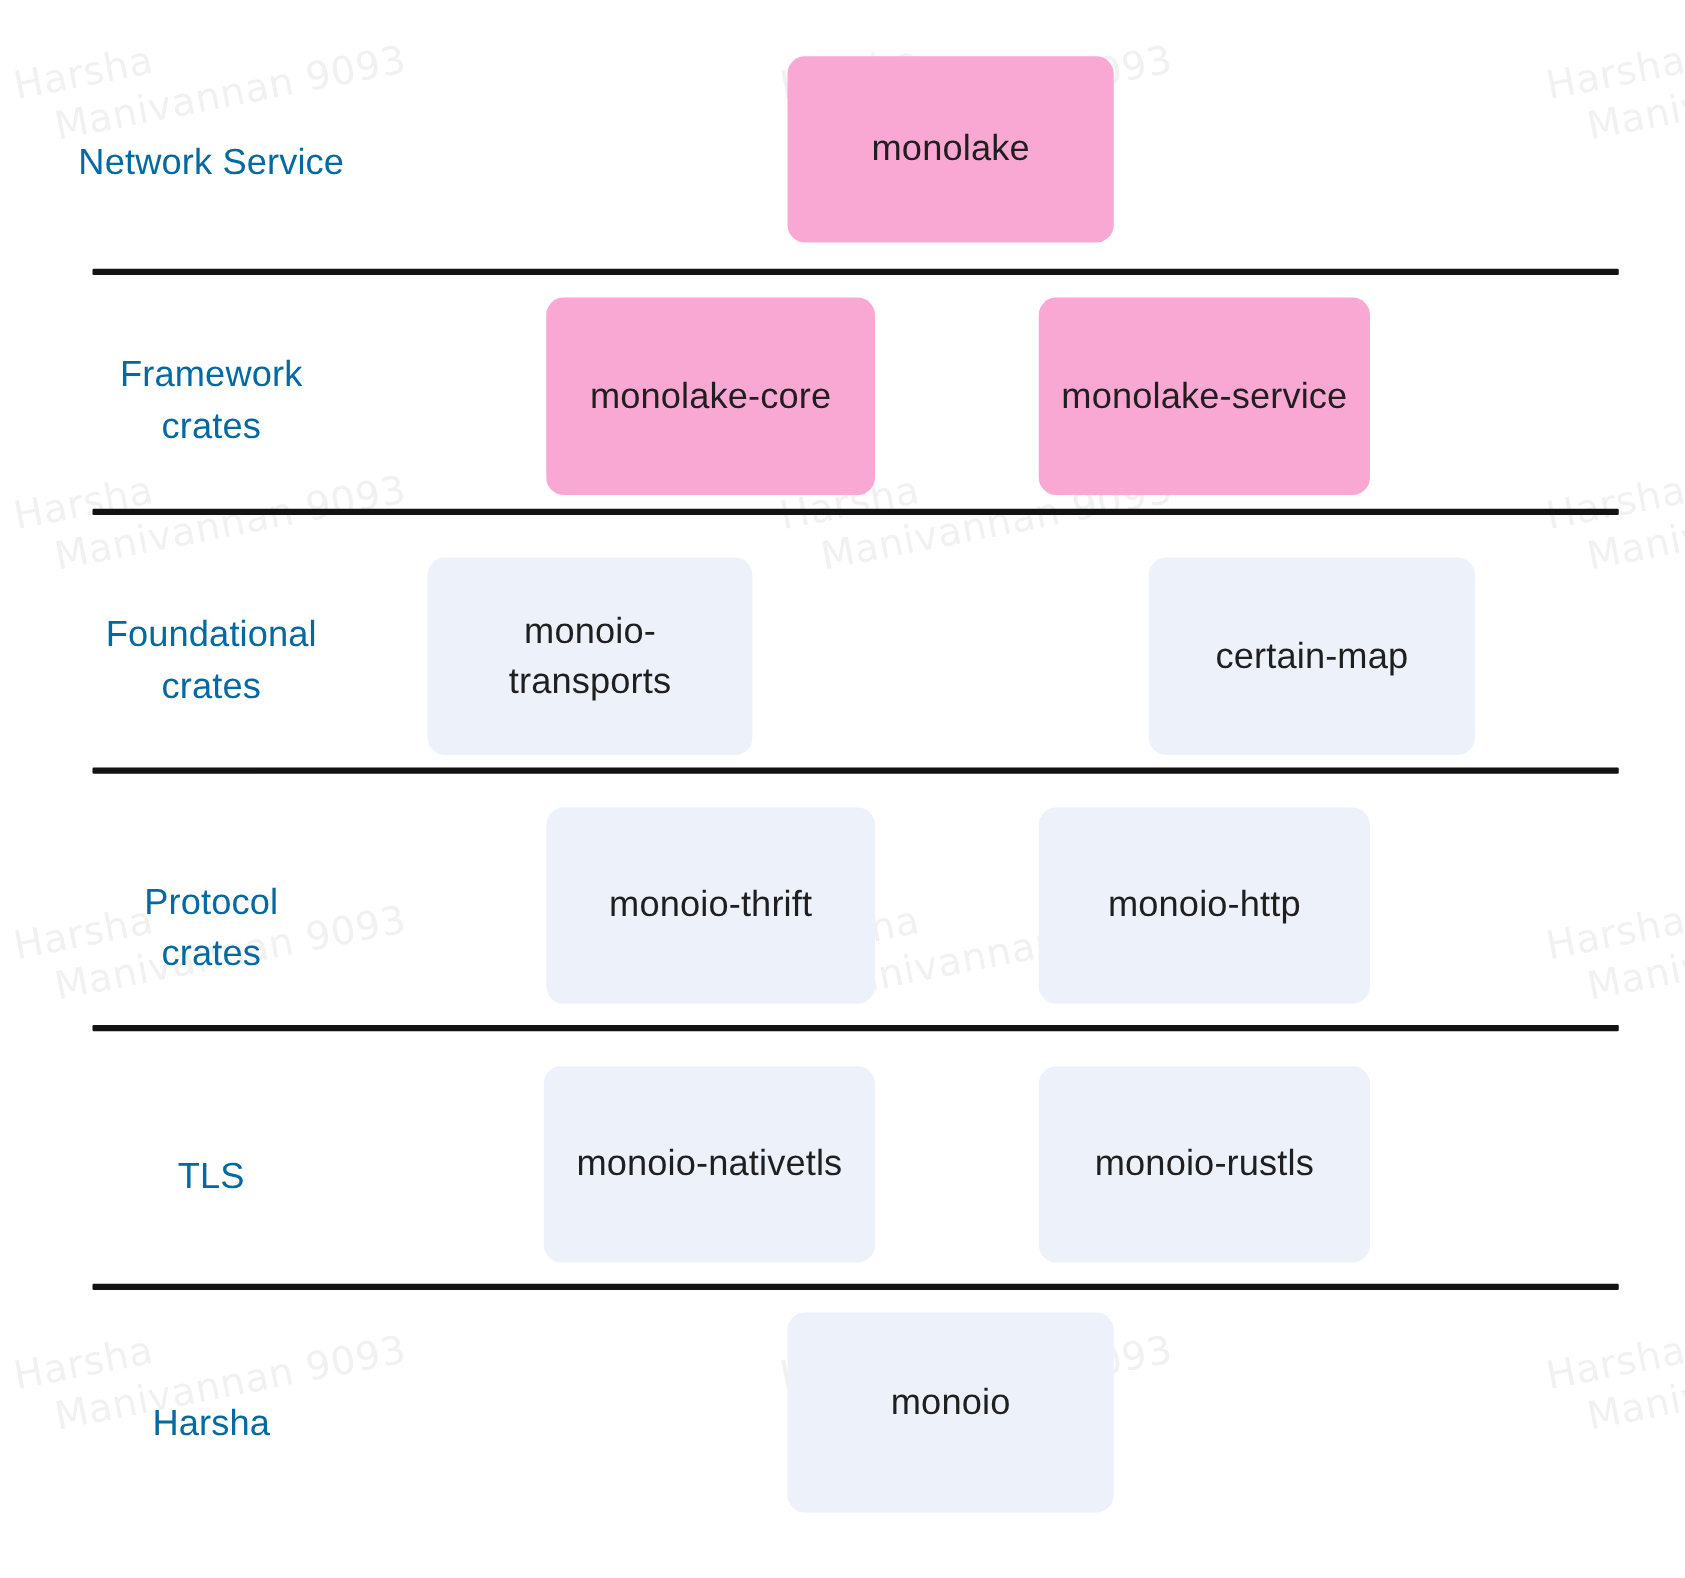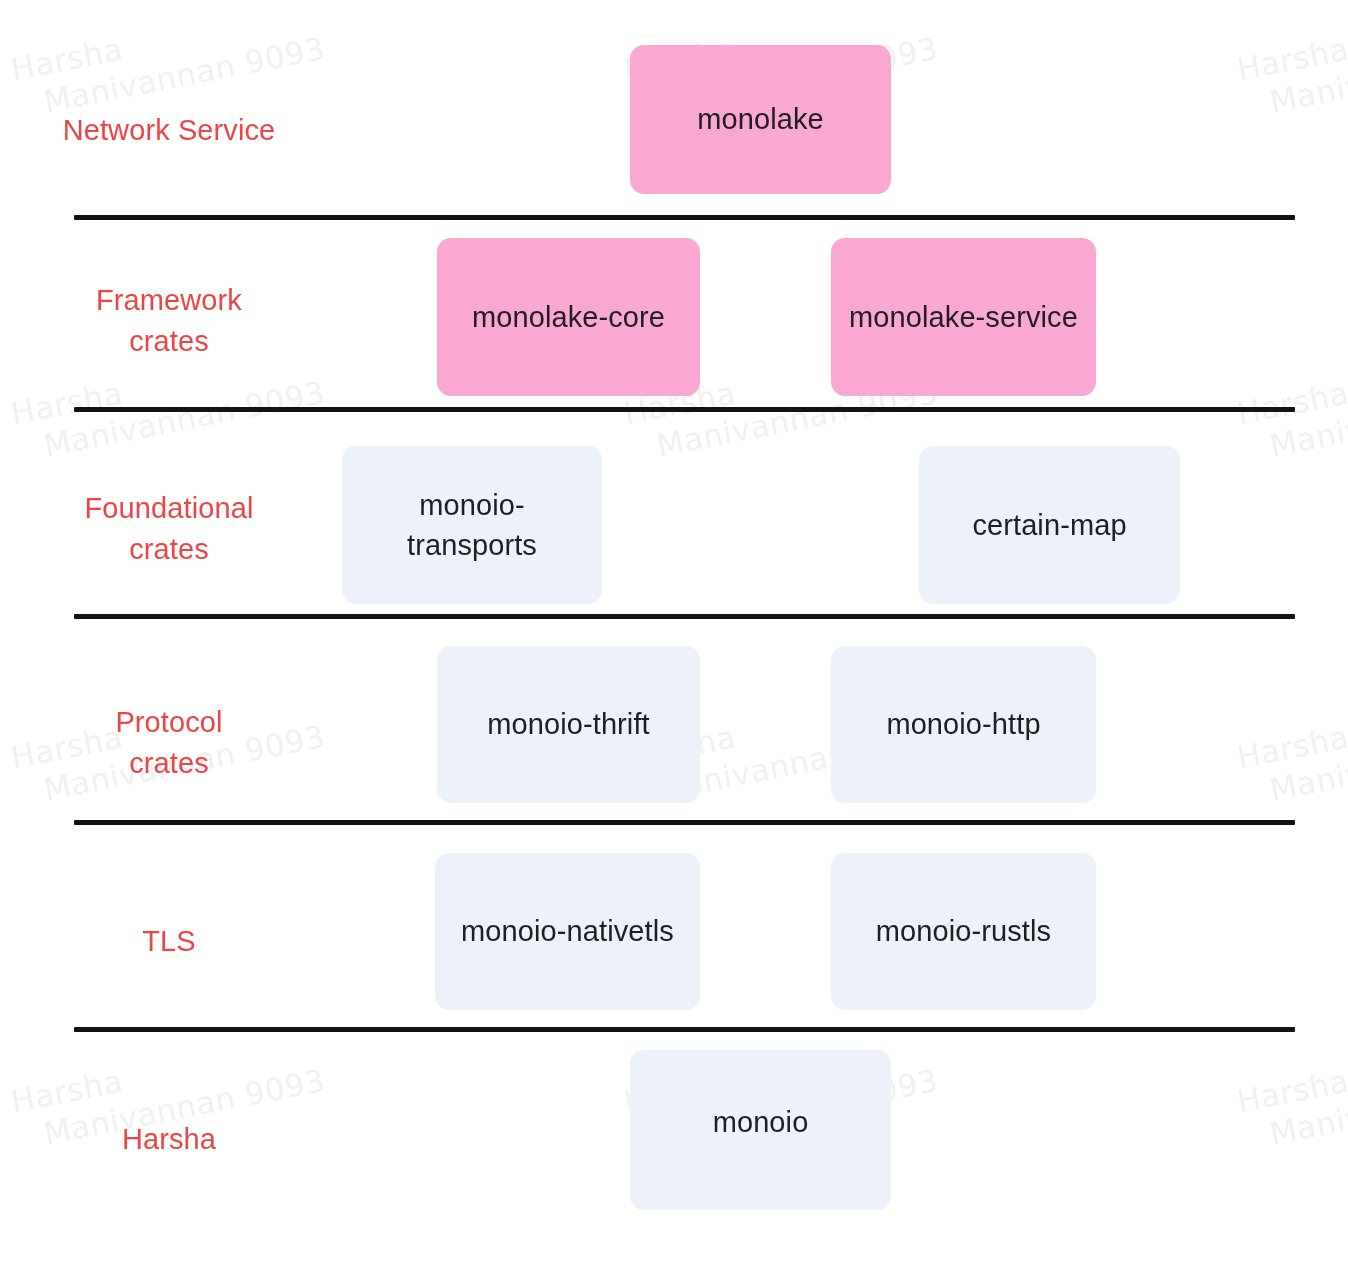--- a/index.html
+++ b/index.html
@@ -52,21 +52,21 @@
     width: 1348px;
     z-index: 10;
   }
   .layer-label {
     position: absolute;
     left: 24px;
     width: 290px;
     text-align: center;
     font-size: 29px;
     line-height: 1.42;
-    color: #ef4444;
+    color: #0369a1;
     letter-spacing: 0.1px;
   }
   .divider {
     position: absolute;
     left: 74px;
     width: 1221px;
     height: 5px;
     background: #131313;
     border-radius: 1px;
     z-index: 12;

